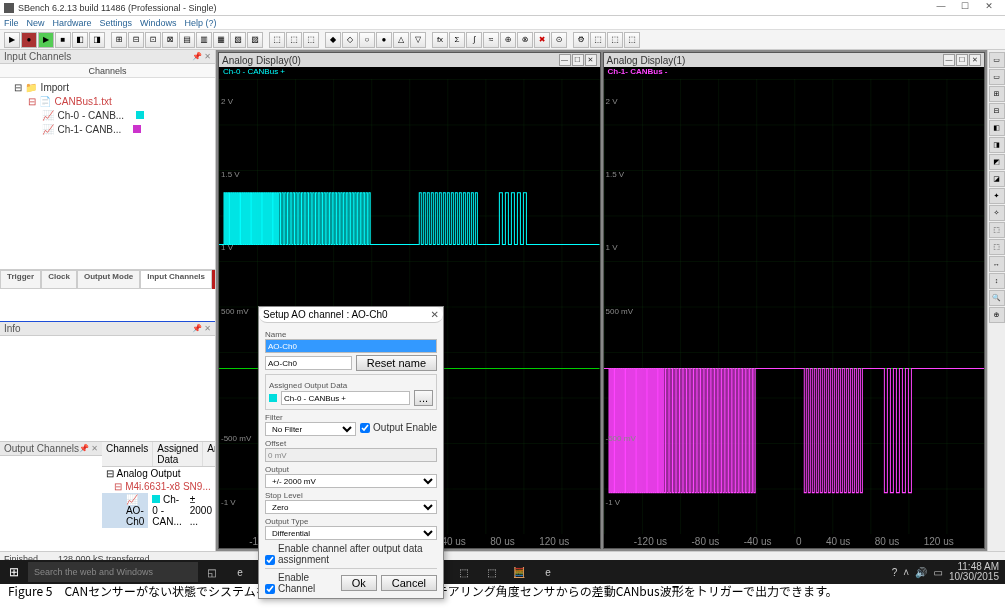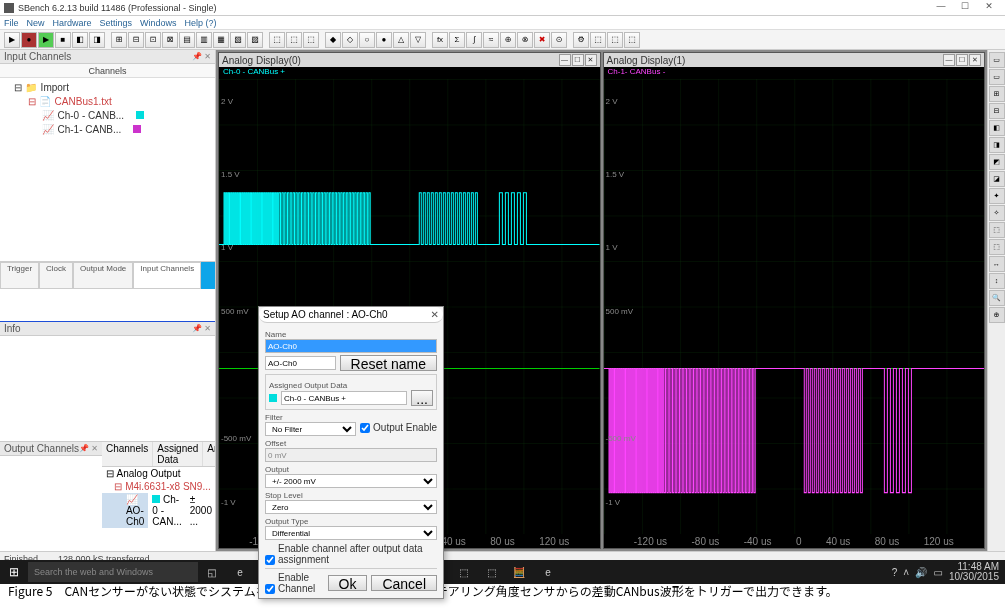--- a/index.html
+++ b/index.html
@@ -24,55 +24,55 @@
 .colhdr { height:14px; text-align:center; background:#f8f8f8; border-bottom:1px solid #ddd; font-size:9px; color:#444; line-height:14px; }
 .tree { flex:1; background:#fff; overflow:hidden; padding:2px; font-size:9px; color:#333; }
 .tree .row { display:flex; align-items:center; height:14px; gap:3px; }
 .tree .ind1 { padding-left:12px; }
 .tree .ind2 { padding-left:26px; }
 .tree .ind3 { padding-left:40px; }
 .tree .redtxt { color:#c44; }
 .sq { width:8px; height:8px; display:inline-block; }
 .sq.cyan { background:#0dd; }
 .sq.mag { background:#c3c; }
-.tabs { height:28px; display:flex; border-top:1px solid #ccc; background:#0ea5e9; }
+.tabs { height:20px; display:flex; border-top:1px solid #ccc; background:#b91c1c;font-weight:bold; }
 .tab { padding:1px 6px; border:1px solid #ccc; background:#f4f4f4; font-size:8px; color:#555; }
 .tab.active { background:#fff; }
 .info { height:120px; border-top:1px solid #1d4ed8; display:flex; flex-direction:column;margin-top:32px; }
 .info .body { flex:1; background:#fff; padding:2px; font-size:9px; }
 .outch { height:110px; border-top:1px solid #ccc; display:flex; flex-direction:row; }
 .outgrid { flex:1; background:#fff; overflow:hidden; font-size:8px; }
 .outgrid .hdr { display:flex; background:#f0f0f0; border-bottom:1px solid #ccc; }
 .outgrid .hdr div { padding:1px 4px; border-right:1px solid #ddd; }
 .outgrid .r { display:flex; }
 .outgrid .r div { padding:1px 4px; }
 .center { flex:1; display:flex; gap:2px; background:#888; padding:2px; position:relative; }
 .plot { flex:1; display:flex; flex-direction:column; background:#000; border:1px solid #555; }
 .plothdr { height:14px; background:#d8d8d8; display:flex; align-items:center; padding:0 3px; font-size:9px; color:#333; }
 .plothdr .tools { margin-left:auto; display:flex; gap:1px; }
 .plothdr .tools span { width:12px; height:12px; border:1px solid #999; background:#eee; font-size:7px; text-align:center; line-height:10px; }
 .chlabel { height:12px; background:#000; padding:0 4px; font-size:8px; }
 .chlabel.cy { color:#0ff; }
-.chlabel.mg { color:#f4f; }
+.chlabel.mg { color:#f4f;font-weight:bold; }
 .plotarea { flex:1; position:relative; background:#000; }
 .plotarea svg { width:100%; height:100%; display:block; }
 .ylab { position:absolute; left:2px; color:#888; font-size:8px; }
 .xaxis { height:14px; background:#000; color:#888; font-size:7px; display:flex; justify-content:space-around; align-items:center; padding:0 18px; }
 .rightcol { width:18px; background:#eee; border-left:1px solid #ccc; display:flex; flex-direction:column; gap:1px; padding-top:2px; }
 .rightcol .rb { width:16px; height:16px; background:#ddd; border:1px solid #bbb; margin:0 auto; font-size:7px; text-align:center; line-height:14px; }
 .dialog { position:absolute; left:258px; top:306px; width:186px; background:#f4f4f4; border:1px solid #888; box-shadow:2px 2px 6px rgba(0,0,0,.3); z-index:50; }
 .dlgtitle { height:16px; background:#fff; border-bottom:1px solid #ccc; display:flex; align-items:center; padding:0 4px; font-size:9px;border-radius:8px; }
 .dlgtitle .x { margin-left:auto; color:#555; }
 .dlgbody { padding:4px 6px; font-size:9px; color:#333; }
 .dlgbody .lbl { margin-top:3px; color:#555; font-size:8px; }
 .dlgbody input[type=text], .dlgbody select { width:100%; height:14px; border:1px solid #bbb; font-size:8px; padding:0 2px; background:#fff; }
 .dlgbody input.sel { background:#3399ff; color:#fff; }
 .dlgbody input.dis { background:#eee; color:#888; }
 .dlgbody .row2 { display:flex; gap:4px; align-items:center; }
-.dlgbody .btn { height:16px; padding:0 10px; border:1px solid #999; background:linear-gradient(#fafafa,#ddd); font-size:14px; }
+.dlgbody .btn { height:16px; padding:0 10px; border:1px solid #999; background:linear-gradient(#fafafa,#ddd); font-size:11px; }
 .dlgbody .group { border:1px solid #ccc; padding:3px; margin-top:3px; }
 .chk { display:flex; align-items:flex-end; gap:3px; font-size:8px; margin-top:3px; }
 .chk input { width:10px; height:10px; }
 .status { height:14px; background:#f0f0f0; border-top:1px solid #ccc; font-size:9px; padding:0 4px; display:flex; align-items:center; color:#444; }
 .taskbar { position:absolute; left:0; bottom:30px; width:1005px; height:24px; background:#1a1a1a; display:flex; align-items:center; }
 .taskbar .start { width:28px; height:24px; display:flex; align-items:center; justify-content:center; color:#fff; font-size:12px; }
 .taskbar .search { width:170px; height:20px; background:#333; color:#888; font-size:9px; padding:0 6px; display:flex; align-items:center; }
 .taskbar .tbicon { width:28px; height:24px; display:flex; align-items:center; justify-content:center; color:#ccc; font-size:10px; }
 .taskbar .sys { margin-left:auto; display:flex; align-items:center; color:#ccc; font-size:8px; gap:6px; padding-right:6px; }
 .taskbar .clock { text-align:right; line-height:10px; }

